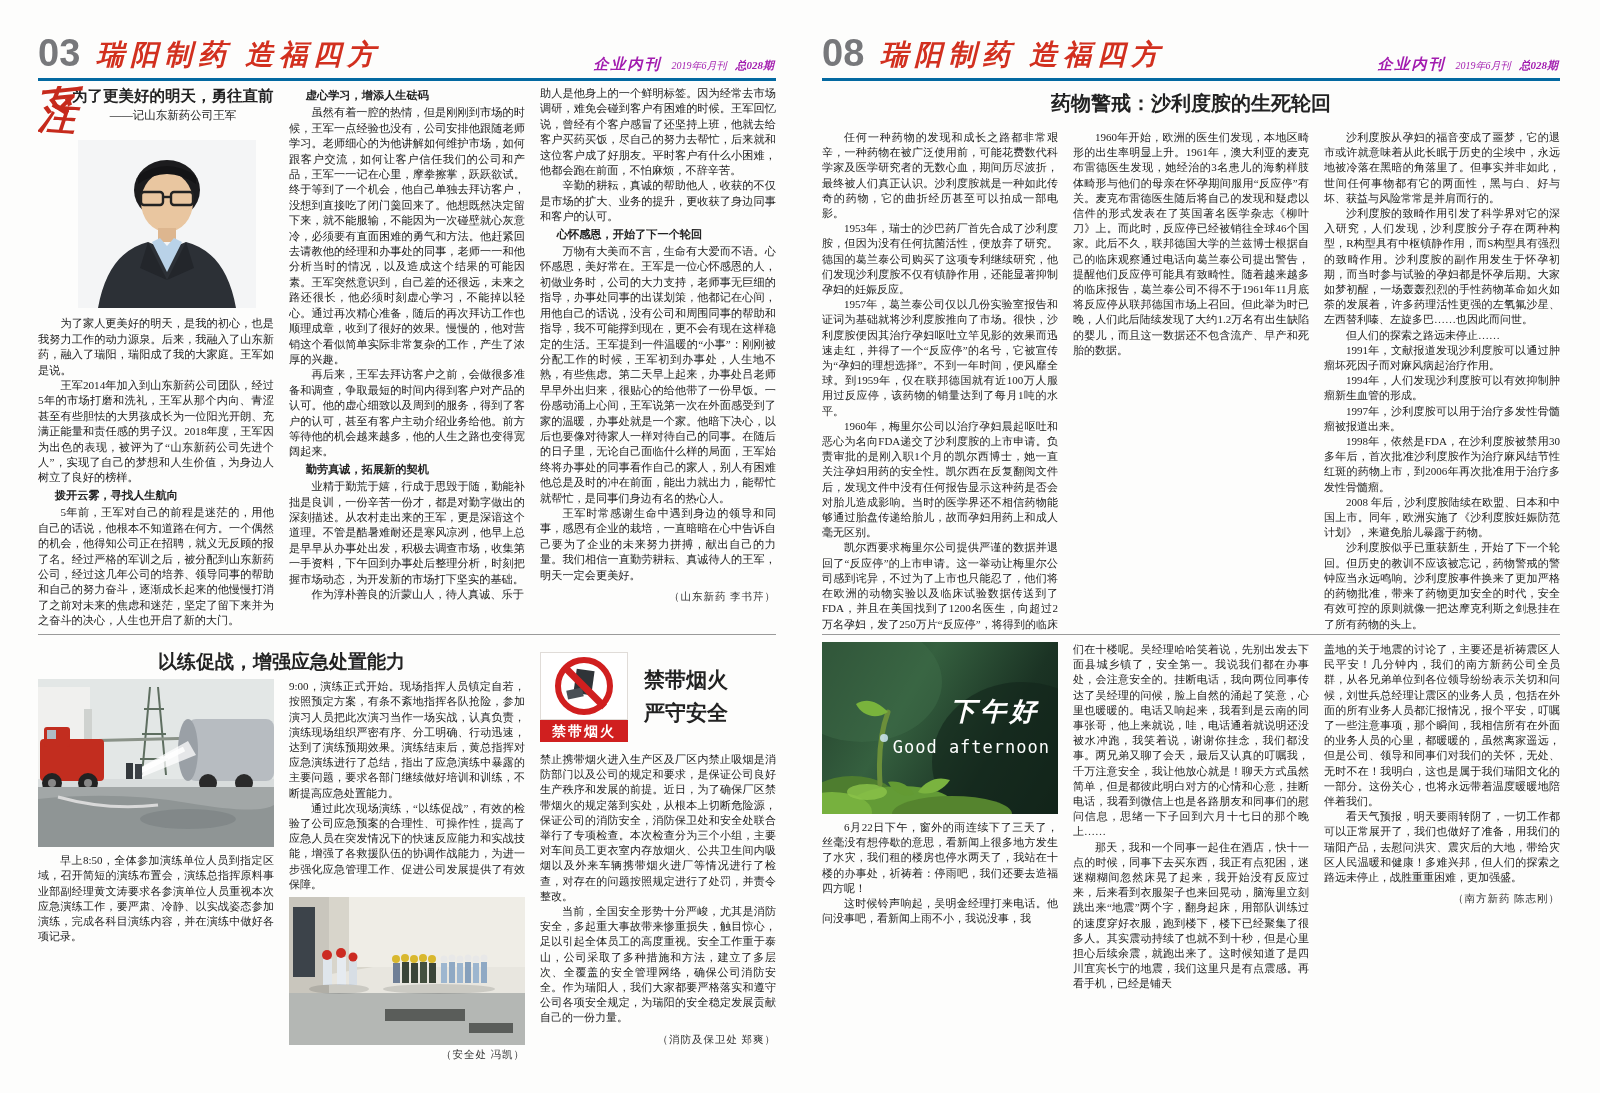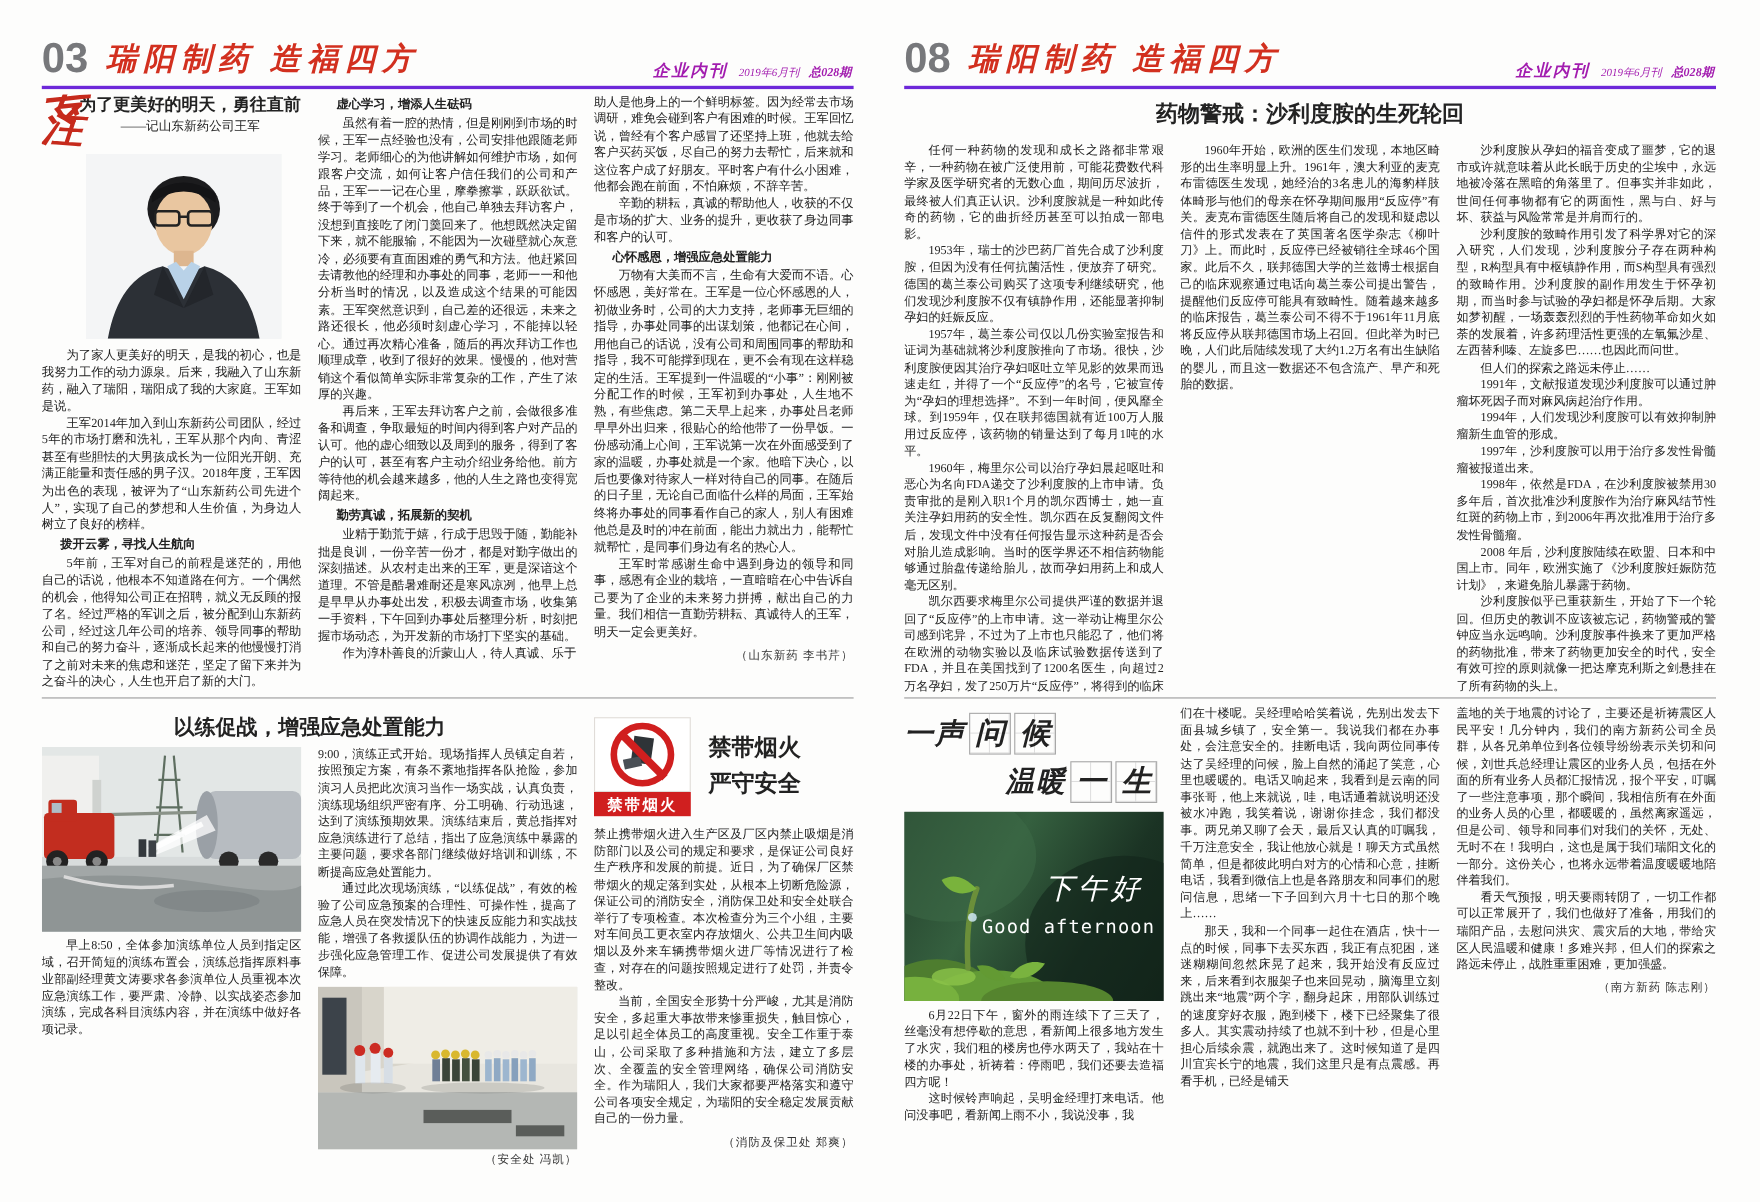--- a/index.html
+++ b/index.html
@@ -4,21 +4,21 @@
 <style>
   html,body{margin:0;padding:0;}
   body{
     width:1600px;height:1093px;position:relative;background:#fdfdfc;
     font-family:"Liberation Serif","DejaVu Serif",serif;color:#222;
   }
   .page{position:absolute;top:28px;width:738px;height:1052px;background:#fdfdfc;}
   #p03{left:38px;} #p04{left:822px;}
 
   
-  .hdr{height:50px;border-bottom:3px solid #6d28d9;position:relative;white-space:nowrap;}
+  .hdr{height:50px;border-bottom:3px solid #0369a1;position:relative;white-space:nowrap;}
   .hdr .num{font-family:"Liberation Sans","DejaVu Sans",sans-serif;font-weight:bold;font-size:38px;color:#77787b;vertical-align:bottom;line-height:50px;}
   .hdr .brand{font-style:italic;font-weight:bold;font-size:28px;color:#d2301f;margin-left:12px;letter-spacing:6px;vertical-align:bottom;line-height:46px;}
   .hdr .issue{position:absolute;right:2px;bottom:4px;color:#a21caf;font-style:italic;}
   .hdr .issue .nm{font-size:15px;font-weight:bold;letter-spacing:2px;}
   .hdr .issue .dt{font-size:10px;margin-left:6px;}
   .hdr .issue .no{font-size:11px;margin-left:5px;font-weight:bold;}
 
   .divider{position:absolute;left:0;width:738px;border-top:1px solid #9a9a9a;}
 
   
@@ -66,21 +66,21 @@
   .gcol{width:236px;height:436px;overflow:hidden;}
   .g-title{margin:6px 0 8px;}
   .g-line{display:flex;align-items:center;margin-bottom:6px;}
   .g-plain{font-weight:bold;font-size:26px;letter-spacing:2px;font-style:italic;}
   .tian{width:36px;height:36px;border:1px solid #a8a8a8;display:inline-flex;align-items:center;justify-content:center;margin-left:3px;
         background-image:linear-gradient(#ddd 1px,transparent 1px),linear-gradient(90deg,#ddd 1px,transparent 1px);
         background-size:18px 18px;background-position:-1px -1px;
         font-weight:bold;font-size:27px;font-style:italic;}
   .g-img{width:236px;height:172px;position:relative;overflow:hidden;margin-bottom:6px;
          background:linear-gradient(120deg,#24402c 0%,#35603f 35%,#1b3324 70%,#122419 100%);}
-  .g-cn{position:absolute;right:18px;top:62px;color:#fff;font-size:26px;font-weight:normal;font-style:italic;letter-spacing:4px;}
+  .g-cn{position:absolute;right:18px;top:62px;color:#fff;font-size:26px;font-weight:bold;font-style:italic;letter-spacing:4px;}
   .g-en{position:absolute;right:8px;top:98px;color:#fff;font-family:"DejaVu Sans Mono",monospace;font-size:17px;letter-spacing:1px;}
 </style>
 </head>
 <body>
 
 <div class="page" id="p03">
   <div class="hdr">
     <span class="num">03</span>
     <span class="brand">瑞阳制药 造福四方</span>
     <span class="issue">
@@ -127,21 +127,21 @@
           <p class="para">再后来，王军去拜访客户之前，会做很多准备和调查，争取最短的时间内得到客户对产品的认可。他的虚心细致以及周到的服务，得到了客户的认可，甚至有客户主动介绍业务给他。前方等待他的机会越来越多，他的人生之路也变得宽阔起来。</p>
           <div class="subhead">勤劳真诚，拓展新的契机</div>
           <p class="para">业精于勤荒于嬉，行成于思毁于随，勤能补拙是良训，一份辛苦一份才，都是对勤字做出的深刻描述。从农村走出来的王军，更是深谙这个道理。不管是酷暑难耐还是寒风凉冽，他早上总是早早从办事处出发，积极去调查市场，收集第一手资料，下午回到办事处后整理分析，时刻把握市场动态，为开发新的市场打下坚实的基础。</p>
           <p class="para">作为淳朴善良的沂蒙山人，待人真诚、乐于</p>
         </div>
     </div>
     <div class="fcol">
       <div>
           <p class="para cont">助人是他身上的一个鲜明标签。因为经常去市场调研，难免会碰到客户有困难的时候。王军回忆说，曾经有个客户感冒了还坚持上班，他就去给客户买药买饭，尽自己的努力去帮忙，后来就和这位客户成了好朋友。平时客户有什么小困难，他都会跑在前面，不怕麻烦，不辞辛苦。</p>
           <p class="para">辛勤的耕耘，真诚的帮助他人，收获的不仅是市场的扩大、业务的提升，更收获了身边同事和客户的认可。</p>
-          <div class="subhead">心怀感恩，增强应急处置能力</div>
+          <div class="subhead">心怀感恩，开始了下一个轮回</div>
           <p class="para">万物有大美而不言，生命有大爱而不语。心怀感恩，美好常在。王军是一位心怀感恩的人，初做业务时，公司的大力支持，老师事无巨细的指导，办事处同事的出谋划策，他都记在心间，用他自己的话说，没有公司和周围同事的帮助和指导，我不可能撑到现在，更不会有现在这样稳定的生活。王军提到一件温暖的“小事”：刚刚被分配工作的时候，王军初到办事处，人生地不熟，有些焦虑。第二天早上起来，办事处吕老师早早外出归来，很贴心的给他带了一份早饭。一份感动涌上心间，王军说第一次在外面感受到了家的温暖，办事处就是一个家。他暗下决心，以后也要像对待家人一样对待自己的同事。在随后的日子里，无论自己面临什么样的局面，王军始终将办事处的同事看作自己的家人，别人有困难他总是及时的冲在前面，能出力就出力，能帮忙就帮忙，是同事们身边有名的热心人。</p>
           <p class="para">王军时常感谢生命中遇到身边的领导和同事，感恩有企业的栽培，一直暗暗在心中告诉自己要为了企业的未来努力拼搏，献出自己的力量。我们相信一直勤劳耕耘、真诚待人的王军，明天一定会更美好。</p>
           <div class="byline">（山东新药 李书芹）</div>
         </div>
     </div>
   </div>
 
   <div class="divider" style="top:606px;"></div>
 
   <div class="bottomrow">
@@ -308,32 +308,20 @@
           <p class="para">2008 年后，沙利度胺陆续在欧盟、日本和中国上市。同年，欧洲实施了《沙利度胺妊娠防范计划》，来避免胎儿暴露于药物。</p>
           <p class="para">沙利度胺似乎已重获新生，开始了下一个轮回。但历史的教训不应该被忘记，药物警戒的警钟应当永远鸣响。沙利度胺事件换来了更加严格的药物批准，带来了药物更加安全的时代，安全有效可控的原则就像一把达摩克利斯之剑悬挂在了所有药物的头上。</p>
         </div>
     </div>
   </div>
 
   <div class="divider" style="top:606px;"></div>
 
   <div class="greeting">
     <div class="gcol">
-      <div class="g-title">
-        <div class="g-line">
-          <span class="g-plain">一声</span>
-          <span class="tian" id="gb1a">问</span>
-          <span class="tian" id="gb1b">候</span>
-        </div>
-        <div class="g-line" style="margin-left:92px;">
-          <span class="g-plain">温暖</span>
-          <span class="tian" id="gb2a">一</span>
-          <span class="tian" id="gb2b">生</span>
-        </div>
-      </div>
       <div class="g-img">
         <svg width="236" height="172" viewBox="0 0 236 172" xmlns="http://www.w3.org/2000/svg" style="position:absolute;left:0;top:0;">
           <ellipse cx="40" cy="40" rx="80" ry="60" fill="#3d6b47" opacity="0.5"></ellipse>
           <ellipse cx="200" cy="120" rx="90" ry="80" fill="#12241a" opacity="0.6"></ellipse>
           <g>
             <ellipse cx="30" cy="160" rx="46" ry="26" fill="#4e7d2f"></ellipse>
             <ellipse cx="80" cy="168" rx="56" ry="24" fill="#639b36"></ellipse>
             <ellipse cx="10" cy="170" rx="40" ry="20" fill="#77b13e"></ellipse>
             <ellipse cx="130" cy="172" rx="60" ry="18" fill="#55842e"></ellipse>
             <ellipse cx="45" cy="150" rx="20" ry="8" fill="#8cc44a" opacity="0.8"></ellipse>

